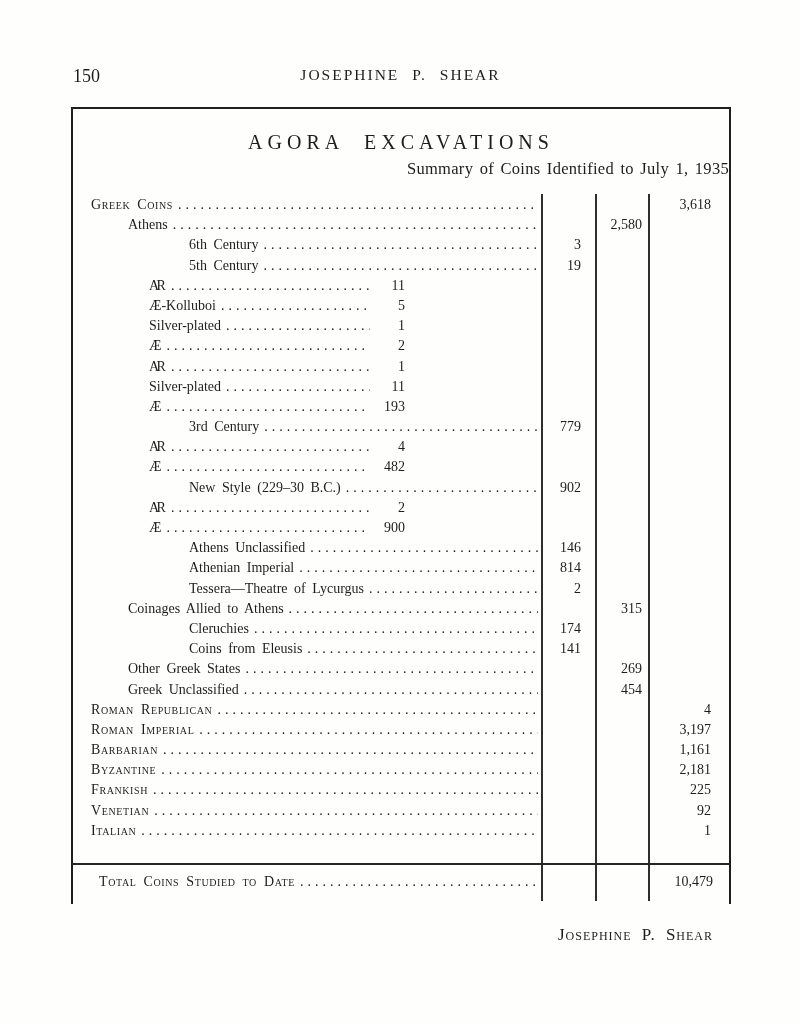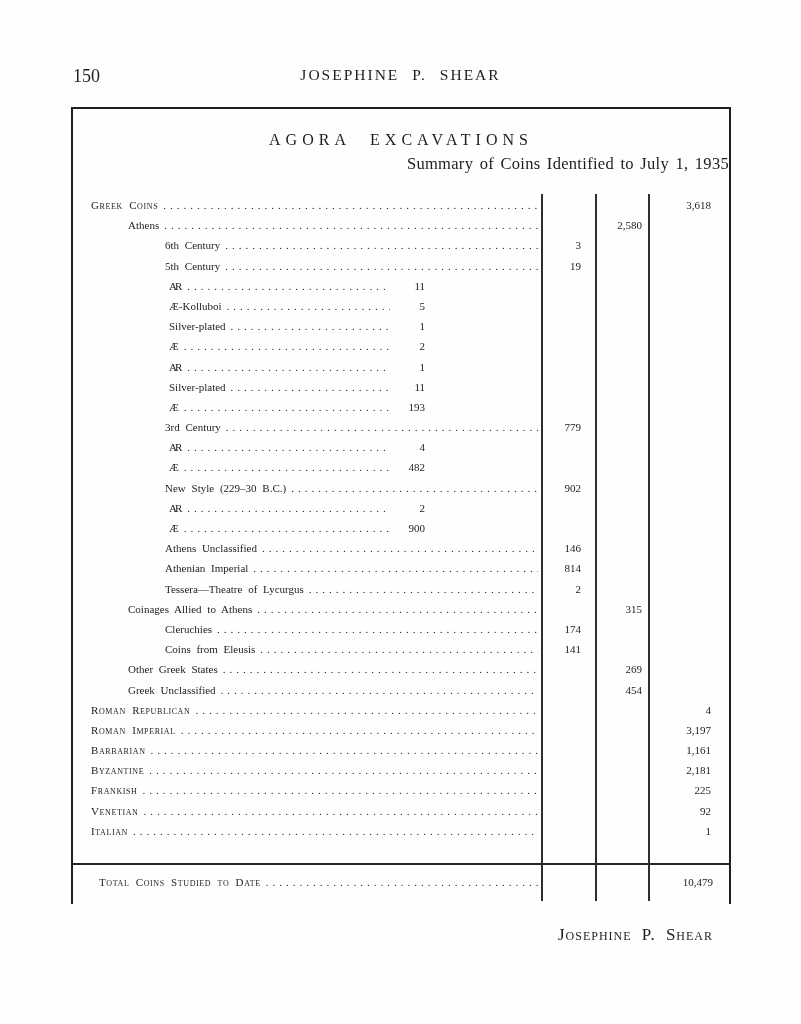--- a/index.html
+++ b/index.html
@@ -16,30 +16,30 @@
   .pagehead{position:absolute;top:66px;left:73px;right:73px;height:20px;text-align:center;}
   .pageno{position:absolute;left:0;top:0;font-size:18px;}
   .runhead{font-size:15.5px;letter-spacing:2px;word-spacing:7px;}
   
   .box{
     position:absolute;left:71px;top:107px;
     box-sizing:border-box;width:660px;height:797px;
     border:2.5px solid #1f1f1f;border-bottom:none;
     background:#fefefd;
   }
-  .box-title{margin-top:22px;text-align:center;font-size:16px;letter-spacing:5px;word-spacing:11px;}
+  .box-title{margin-top:22px;text-align:center;font-size:20px;letter-spacing:5px;word-spacing:11px;}
   .box-subtitle{margin-top:5px;text-align:right;font-size:16.5px;word-spacing:2px;letter-spacing:0.3px;}
   
   .vr{position:absolute;width:1.5px;background:#2e2e2e;top:85px;height:707px;}
   .vr1{left:468px}.vr2{left:522px}.vr3{left:575px}
   
   .rows{position:absolute;left:0;top:86px;right:0;}
-  .trow{display:flex;height:20.2px;line-height:20.2px;font-size:11px;overflow:hidden;}
+  .trow{display:flex;height:20.2px;line-height:20.2px;font-size:14px;overflow:hidden;}
   .lbl-area{box-sizing:border-box;width:468px;display:flex;overflow:hidden;}
-  .ind0{padding-left:18px}.ind1{padding-left:55px}.ind2{padding-left:92px}.ind3{padding-left:96px}
+  .ind0{padding-left:18px}.ind1{padding-left:55px}.ind2{padding-left:116px}.ind3{padding-left:76px}
   .lbl{white-space:nowrap;word-spacing:3px;}
   .sc{font-variant:small-caps;letter-spacing:0.6px;}
   .lig{letter-spacing:-0.18em;padding-right:0.18em;}
   .dots{flex:1 1 0;overflow:hidden;white-space:nowrap;margin-left:5px;margin-right:3px;}
   .dots::after{
     content:"........................................................................................................................................";
     letter-spacing:4px;
   }
   .col{box-sizing:border-box;text-align:right;white-space:nowrap;}
   .c1{width:54px;padding-right:14px;}

